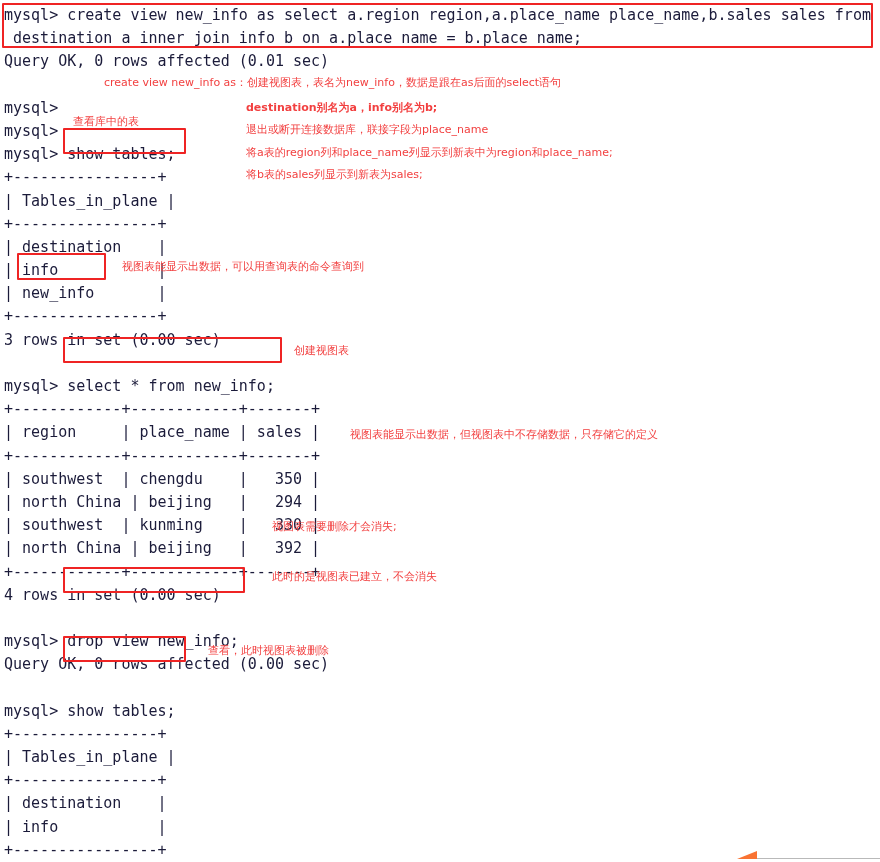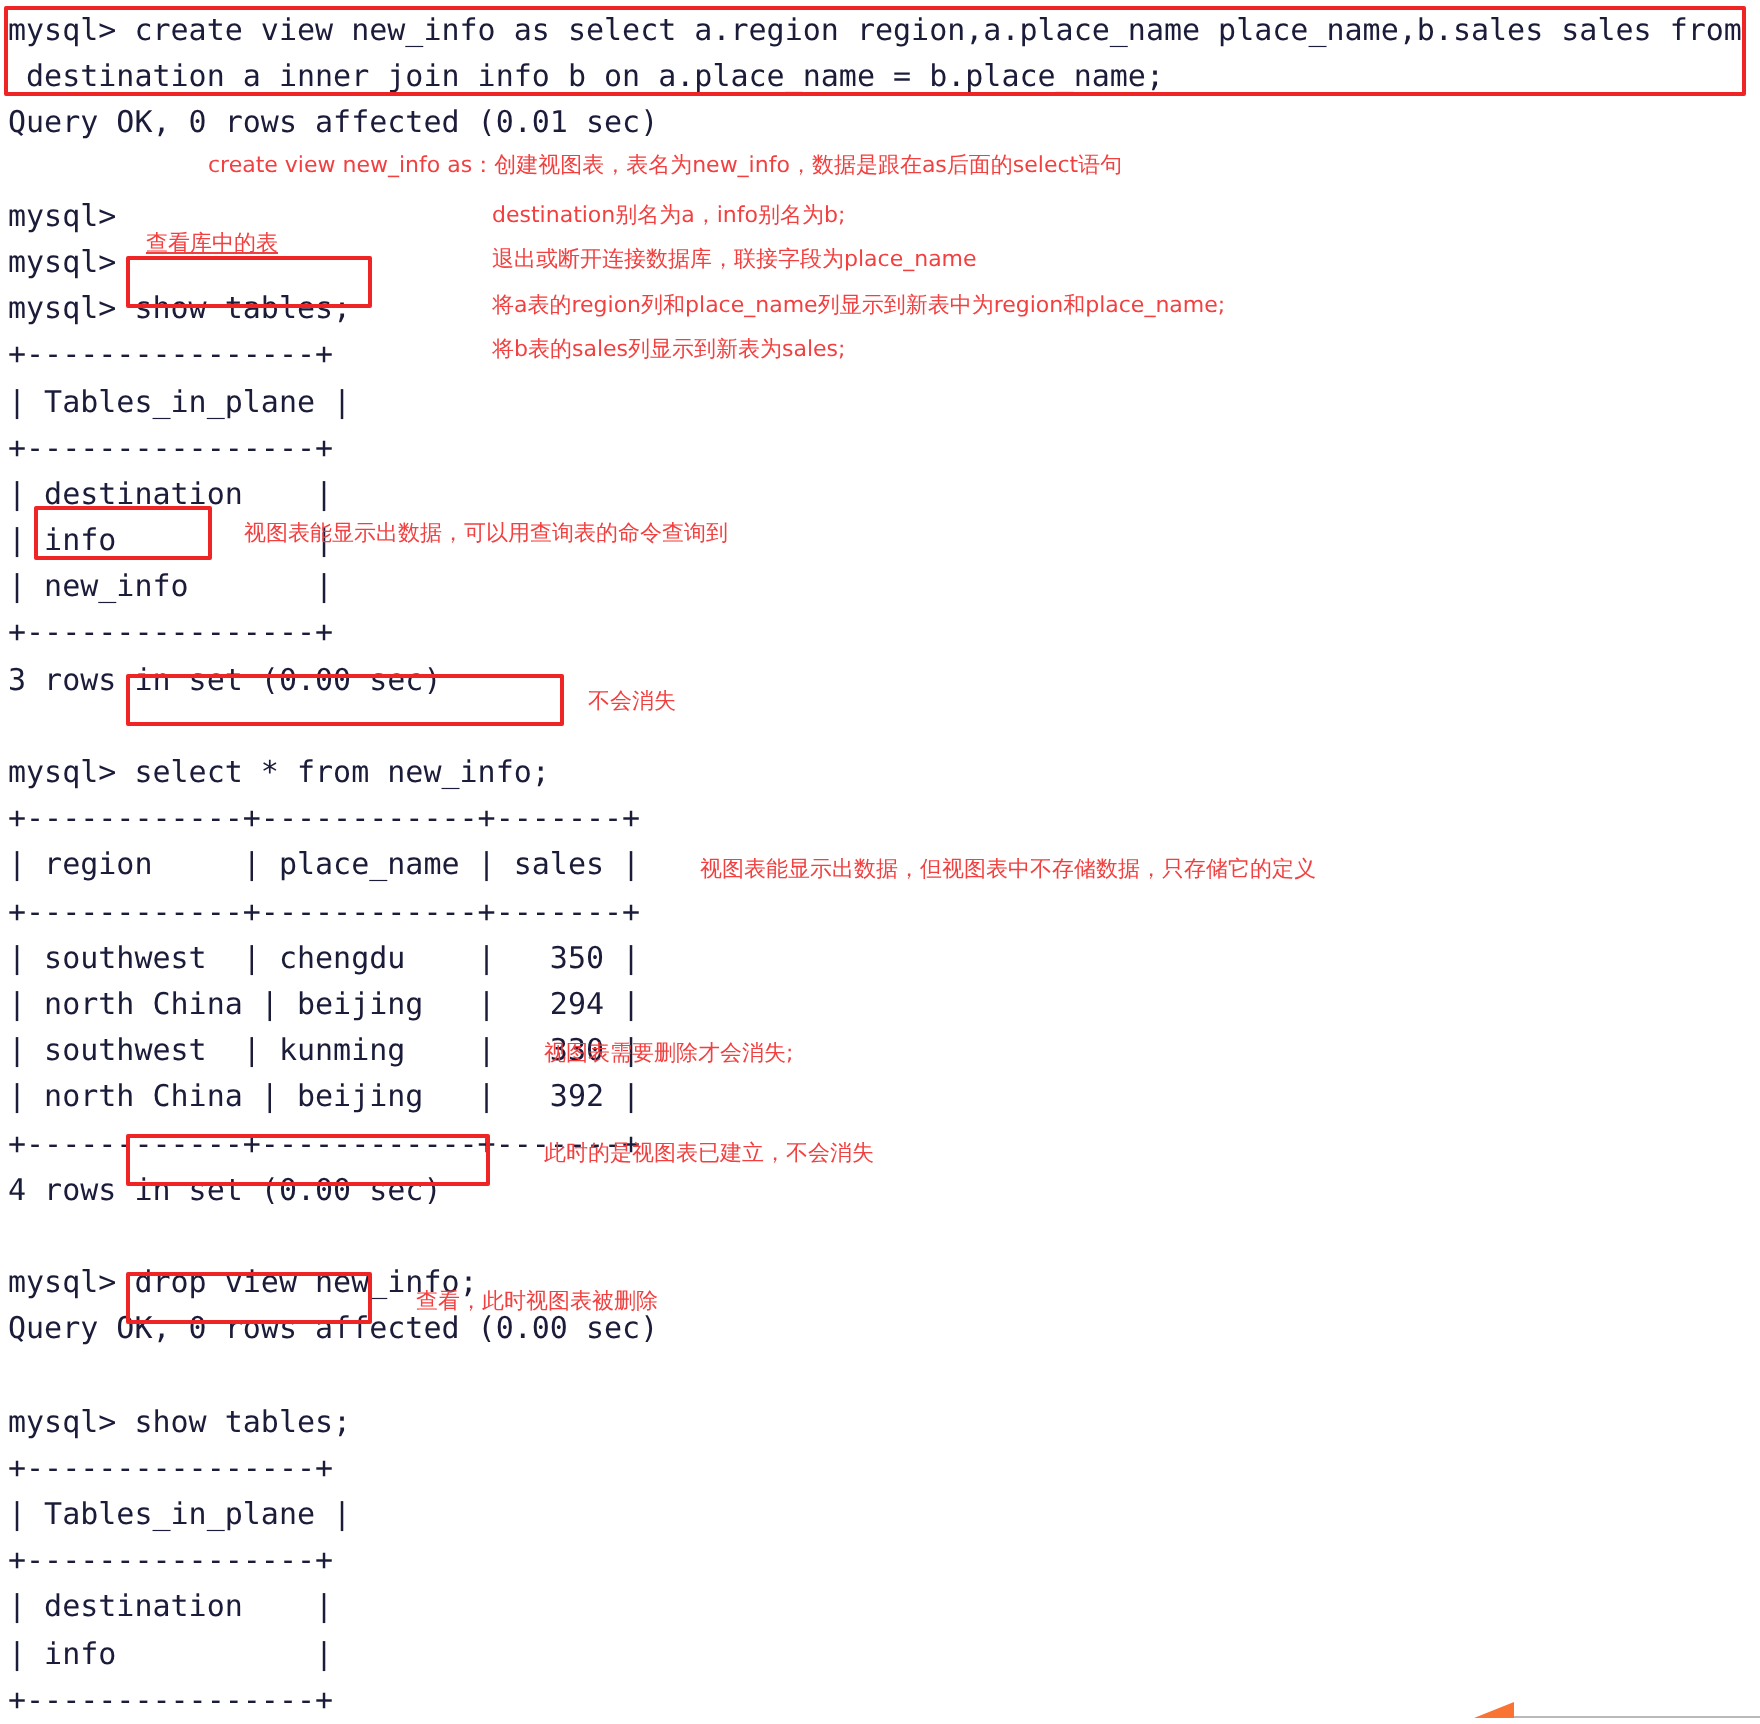--- a/index.html
+++ b/index.html
@@ -70,27 +70,27 @@
     background: #b9b9b9;
   }
 </style>
 </head>
 <body>
 
 <div id="terminal"><div class="ln">mysql&gt; create view new_info as select a.region region,a.place_name place_name,b.sales sales from</div><div class="ln"> destination a inner join info b on a.place_name = b.place_name;</div><div class="ln">Query OK, 0 rows affected (0.01 sec)</div><div class="ln"></div><div class="ln">mysql&gt;</div><div class="ln">mysql&gt;</div><div class="ln">mysql&gt; show tables;</div><div class="ln">+----------------+</div><div class="ln">| Tables_in_plane |</div><div class="ln">+----------------+</div><div class="ln">| destination    |</div><div class="ln">| info           |</div><div class="ln">| new_info       |</div><div class="ln">+----------------+</div><div class="ln">3 rows in set (0.00 sec)</div><div class="ln"></div><div class="ln">mysql&gt; select * from new_info;</div><div class="ln">+------------+------------+-------+</div><div class="ln">| region     | place_name | sales |</div><div class="ln">+------------+------------+-------+</div><div class="ln">| southwest  | chengdu    |   350 |</div><div class="ln">| north China | beijing   |   294 |</div><div class="ln">| southwest  | kunming    |   330 |</div><div class="ln">| north China | beijing   |   392 |</div><div class="ln">+------------+------------+-------+</div><div class="ln">4 rows in set (0.00 sec)</div><div class="ln"></div><div class="ln">mysql&gt; drop view new_info;</div><div class="ln">Query OK, 0 rows affected (0.00 sec)</div><div class="ln"></div><div class="ln">mysql&gt; show tables;</div><div class="ln">+----------------+</div><div class="ln">| Tables_in_plane |</div><div class="ln">+----------------+</div><div class="ln">| destination    |</div><div class="ln">| info           |</div><div class="ln">+----------------+</div><div class="ln">2 rows in set (0.00 sec)</div></div>
 
 <div id="annotations">
     <div class="anno" style="left: 104px; top: 72px;">create view new_info as：创建视图表，表名为new_info，数据是跟在as后面的select语句</div>
-    <div class="anno" style="left: 73px; top: 111px; text-decoration: underline;">查看库中的表</div>
-    <div class="anno" style="left: 246px; top: 97px;">destination别名为a，info别名为b;</div>
+    <div class="anno" style="left: 73px; top: 111px;">查看库中的表</div>
+    <div class="anno" style="left: 246px; top: 97px; font-weight: bold;">destination别名为a，info别名为b;</div>
     <div class="anno" style="left: 246px; top: 119px;">退出或断开连接数据库，联接字段为place_name</div>
     <div class="anno" style="left: 246px; top: 142px;">将a表的region列和place_name列显示到新表中为region和place_name;</div>
     <div class="anno" style="left: 246px; top: 164px;">将b表的sales列显示到新表为sales;</div>
     <div class="anno" style="left: 122px; top: 256px;">视图表能显示出数据，可以用查询表的命令查询到</div>
-    <div class="anno" style="left: 294px; top: 340px;">不会消失</div>
+    <div class="anno" style="left: 294px; top: 340px;">创建视图表</div>
     <div class="anno" style="left: 350px; top: 424px;">视图表能显示出数据，但视图表中不存储数据，只存储它的定义</div>
     <div class="anno" style="left: 272px; top: 516px; text-align: right;">视图表需要删除才会消失;</div>
     <div class="anno" style="left: 272px; top: 566px;">此时的是视图表已建立，不会消失</div>
     <div class="anno" style="left: 208px; top: 640px;">查看，此时视图表被删除</div>
   </div>
 
 <div id="boxes">
     <div class="rbox" style="left: 2px; top: 3px; width: 871px; height: 45px;"></div>
     <div class="rbox" style="left: 63px; top: 128px; width: 123px; height: 26px;"></div>
     <div class="rbox" style="left: 17px; top: 253px; width: 89px; height: 27px;"></div>

